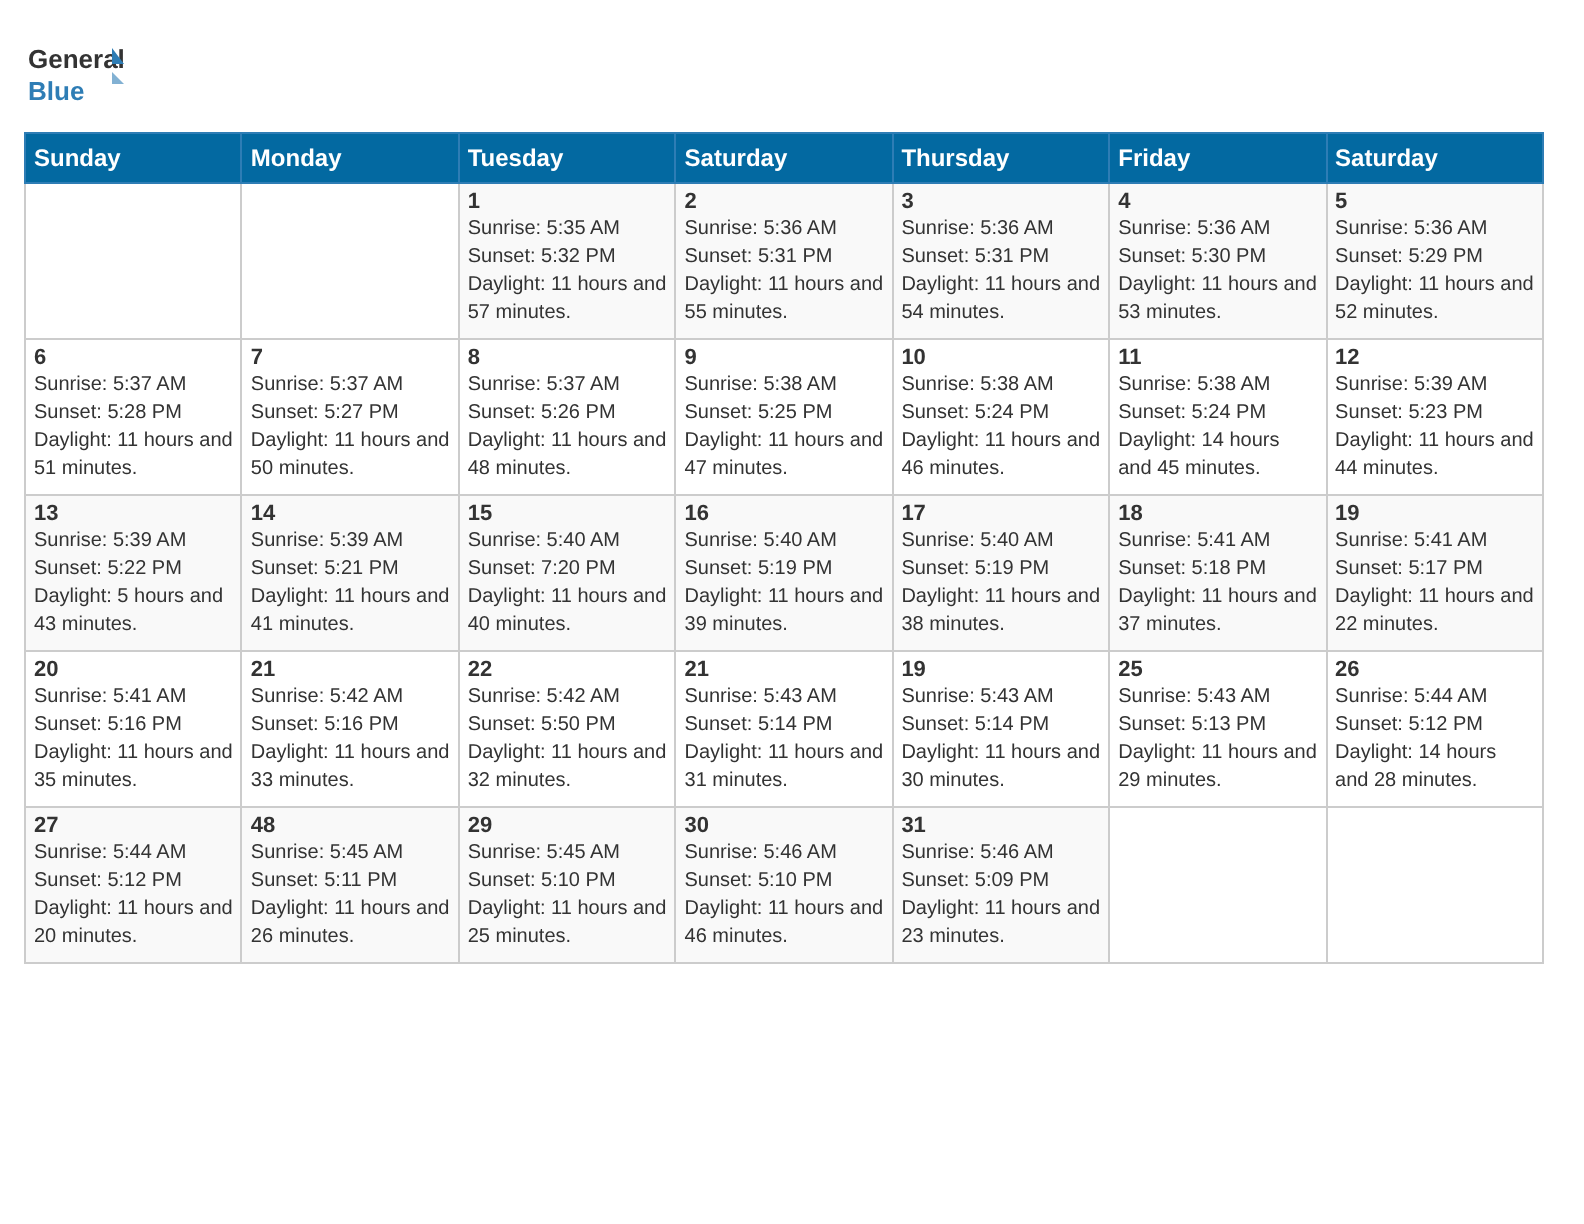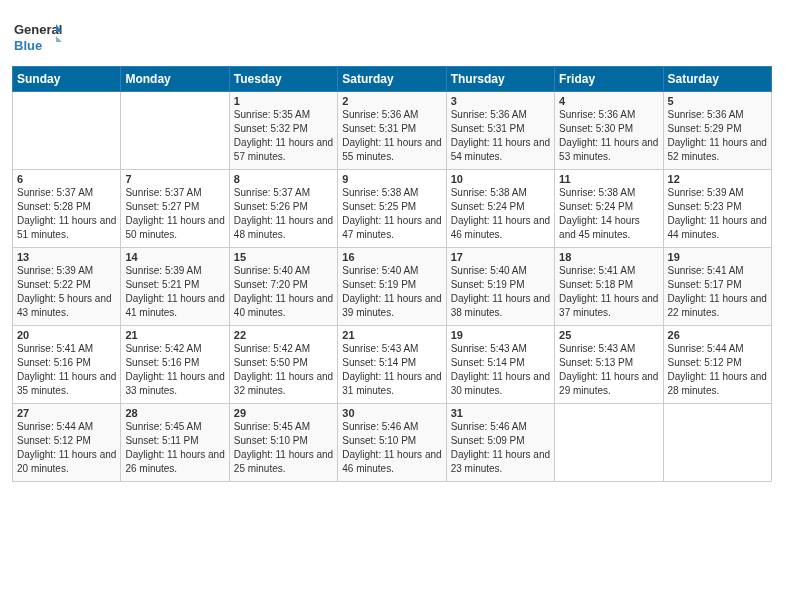--- a/index.html
+++ b/index.html
@@ -320,35 +320,35 @@
           <span>Sunrise: 5:43 AM</span><br>
           <span>Sunset: 5:13 PM</span><br>
           <span>Daylight: 11 hours and 29 minutes.</span>
         </div>
       </td>
           <td>
         <span class="day-num">26</span>
         <div class="day-info">
           <span>Sunrise: 5:44 AM</span><br>
           <span>Sunset: 5:12 PM</span><br>
-          <span>Daylight: 11 hours and 28 minutes.</span>
+          <span>Daylight: 14 hours and 28 minutes.</span>
         </div>
       </td>
         </tr>
         <tr>
           <td>
         <span class="day-num">27</span>
         <div class="day-info">
           <span>Sunrise: 5:44 AM</span><br>
           <span>Sunset: 5:12 PM</span><br>
           <span>Daylight: 11 hours and 20 minutes.</span>
         </div>
       </td>
           <td>
-        <span class="day-num">28</span>
+        <span class="day-num">48</span>
         <div class="day-info">
           <span>Sunrise: 5:45 AM</span><br>
           <span>Sunset: 5:11 PM</span><br>
           <span>Daylight: 11 hours and 26 minutes.</span>
         </div>
       </td>
           <td>
         <span class="day-num">29</span>
         <div class="day-info">
           <span>Sunrise: 5:45 AM</span><br>

